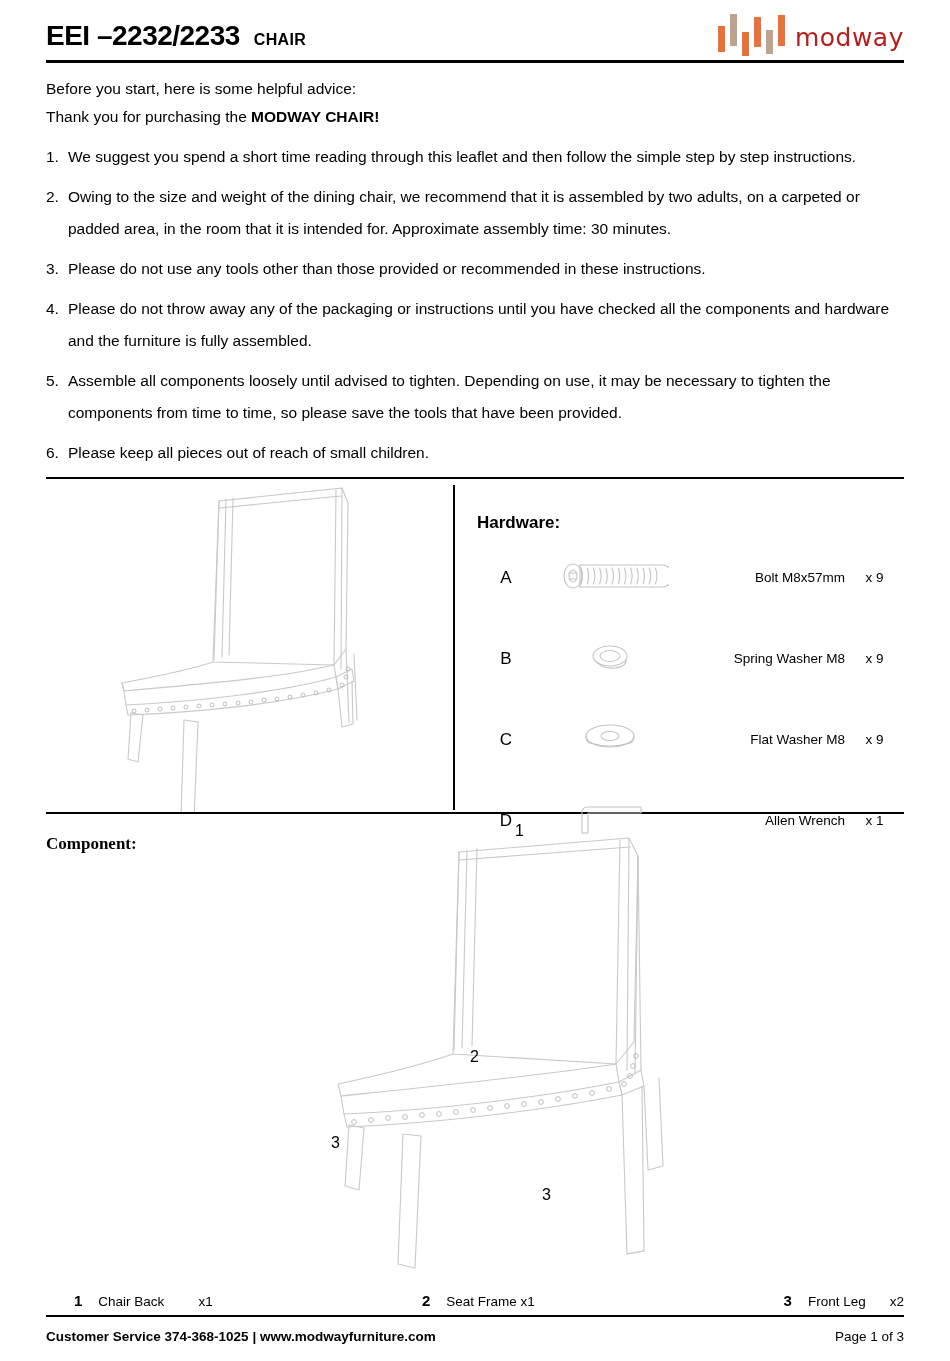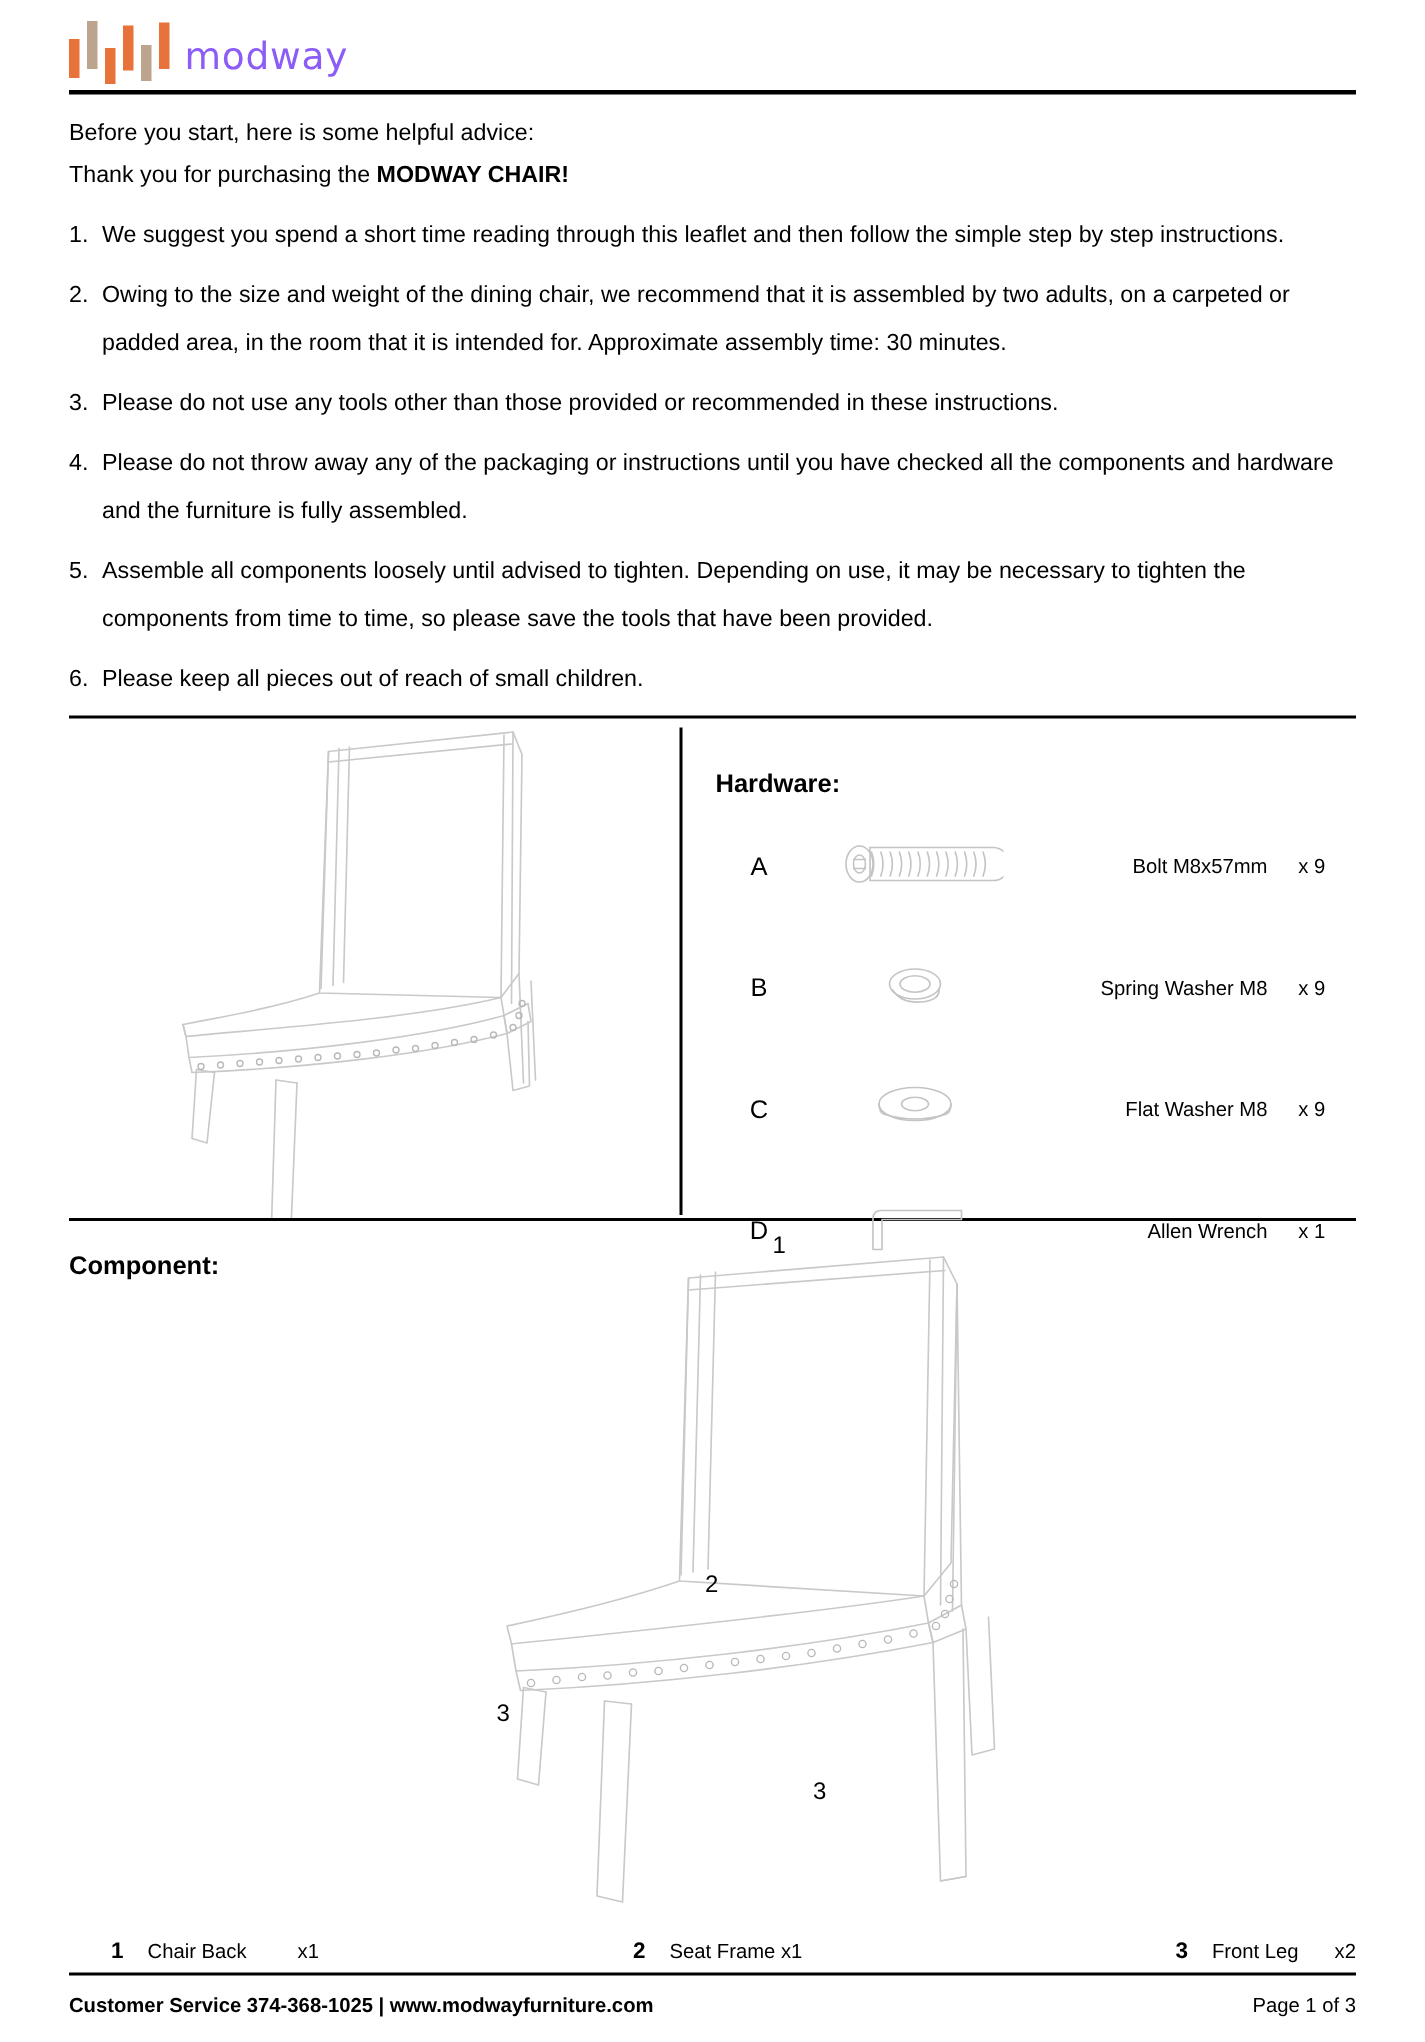--- a/index.html
+++ b/index.html
@@ -59,21 +59,21 @@
     gap: 5px;
     height: 36px;
   }
   .brand-bars i {
     display: block;
     width: 7px;
     border-radius: 0;
   }
   .brand-name {
     font-size: 25px;
-    color: #8b5cf6;
+    color: #b91c1c;
     letter-spacing: 0.5px;
     font-family: "DejaVu Sans", sans-serif;
     line-height: 1;
     padding-bottom: 2px;
   }
   .rule-heavy {
     border: 0;
     border-top: 3px solid #000;
     margin: 4px 0 0 0;
   }
@@ -169,20 +169,21 @@
 
   
   .component {
     position: relative;
     height: 478px;
   }
   .component-title {
     font-size: 17px;
     font-weight: bold;
     padding-top: 20px;
+    font-family: Liberation Serif, serif;
   }
   .comp-canvas {
     position: absolute;
     left: 0;
     top: 0;
     width: 858px;
     height: 478px;
   }
   .callout {
     position: absolute;
@@ -226,20 +227,24 @@
   }
   .footer .svc { font-weight: bold; }
   .footer .page-no { }
 </style>
 </head>
 <body>
 
 <div class="page">
 
   <div class="header">
+    <div class="model-title">
+      <span class="model-code">EEI –2232/2233</span>
+      <span class="model-kind">CHAIR</span>
+    </div>
     <div class="brand">
       <div class="brand-bars" id="brand-bars">
           <i style="background: rgb(232, 115, 58); height: 26px; margin-bottom: 0px; position: relative; top: 0px;"></i>
           <i style="background: rgb(189, 164, 142); height: 32px; margin-bottom: 0px; position: relative; top: -6px;"></i>
           <i style="background: rgb(232, 115, 58); height: 24px; margin-bottom: 0px; position: relative; top: 4px;"></i>
           <i style="background: rgb(232, 115, 58); height: 30px; margin-bottom: 0px; position: relative; top: -5px;"></i>
           <i style="background: rgb(189, 164, 142); height: 24px; margin-bottom: 0px; position: relative; top: 2px;"></i>
           <i style="background: rgb(232, 115, 58); height: 31px; margin-bottom: 0px; position: relative; top: -6px;"></i>
         </div>
       <span class="brand-name">modway</span>

